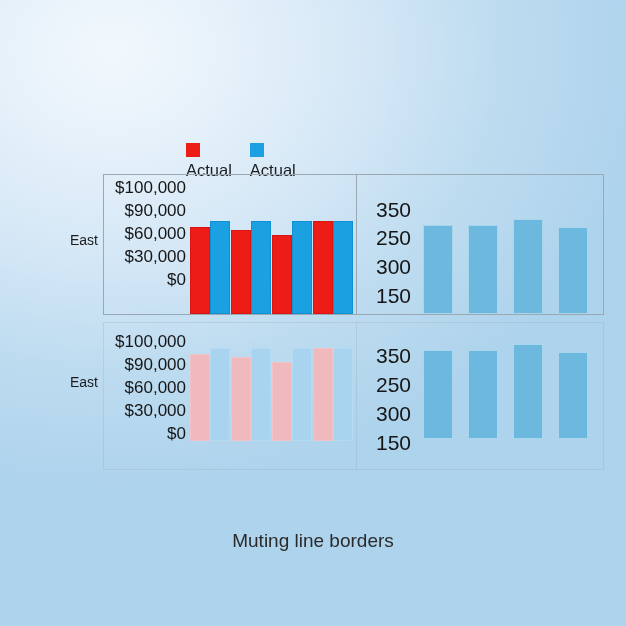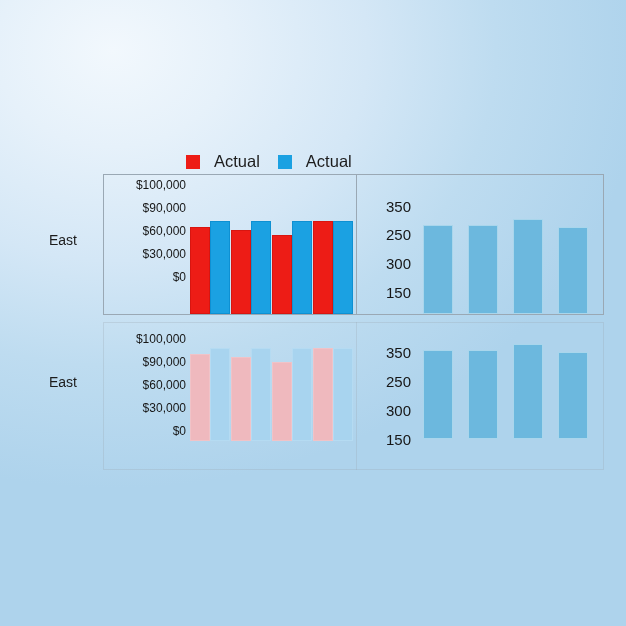--- a/index.html
+++ b/index.html
@@ -23,21 +23,21 @@
   
   #legend {
     position: absolute;
     left: 186px;
     top: 150px;
     height: 22px;
     display: flex;
     align-items: center;
     gap: 18px;
   }
-  .legend-entry { display: flex; align-items: flex-end; gap: 14px; }
+  .legend-entry { display: flex; align-items: flex-start; gap: 5px; flex-direction: column; }
   .legend-swatch {
     width: 14px; height: 14px; display: block;
   }
   .legend-label {
     font-size: 16.5px;
     color: #1c1c1c;
     line-height: 1;
     white-space: nowrap;
   }
 
@@ -51,21 +51,21 @@
     font-size: 15.5px;
     font-weight: bold;
     color: #1c1c1c;
   }
 
   
   .row-label {
     position: absolute;
     left: 28px;
     width: 70px;
-    text-align: center;
+    text-align: right;
     font-size: 14px;
     color: #1c1c1c;
   }
   #row-label-east { top: 232px; }
   #row-label-west { top: 374px; }
 
   
   .panel {
     position: absolute;
     background: transparent;
@@ -97,27 +97,27 @@
     left: 0;
     top: 0;
     width: 84px;
     height: 100%;
     padding-right: 2px;
   }
   .axis-tick {
     position: absolute;
     right: 2px;
     text-align: right;
-    font-size: 12px;
+    font-size: 17px;
     color: #161616;
     white-space: nowrap;
     line-height: 1;
   }
   .axis-labels.orders { width: 56px; }
-  .axis-labels.orders .axis-tick { font-size: 15px; }
+  .axis-labels.orders .axis-tick { font-size: 21px; }
 
   
   .plot {
     position: absolute;
     bottom: 0;
     display: flex;
     align-items: flex-end;
   }
   .plot.money {
     left: 86px;
@@ -270,14 +270,15 @@
       </div>
       <div class="cluster">
         <span class="bar orders" style="height:97%;background:#6CB8DE;border:1.5px solid #A9D6EC;"></span>
       </div>
       <div class="cluster">
         <span class="bar orders" style="height:89%;background:#6CB8DE;border:1.5px solid #A9D6EC;"></span>
       </div>
     </div>
   </div>
 
+  <div id="caption">Muting line borders</div>
 
 </div>
 
 </body></html>

